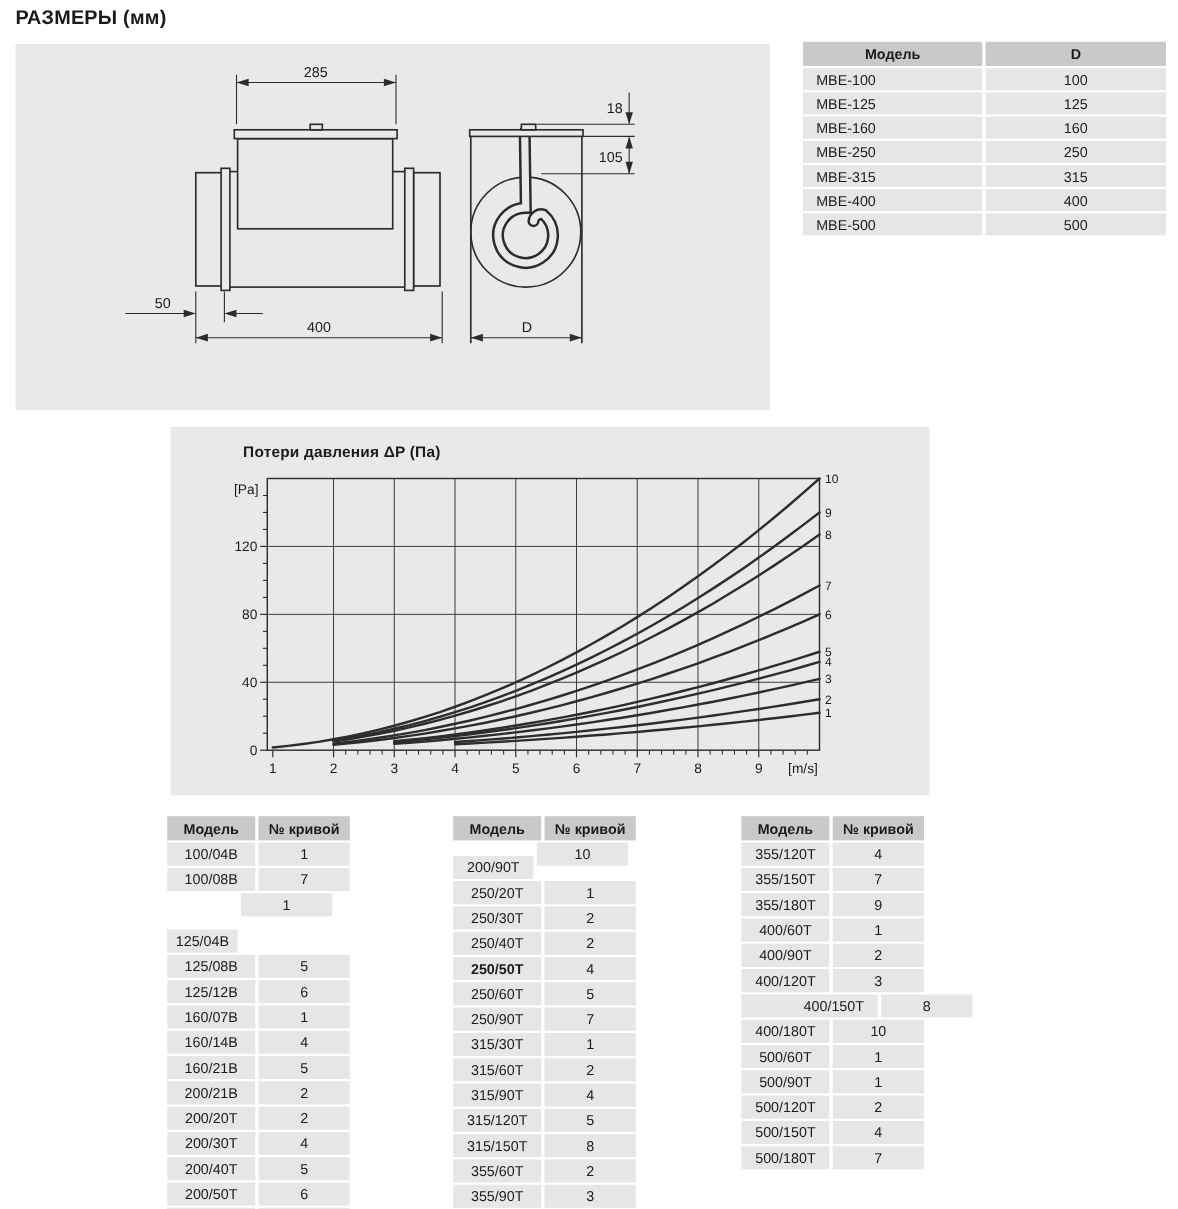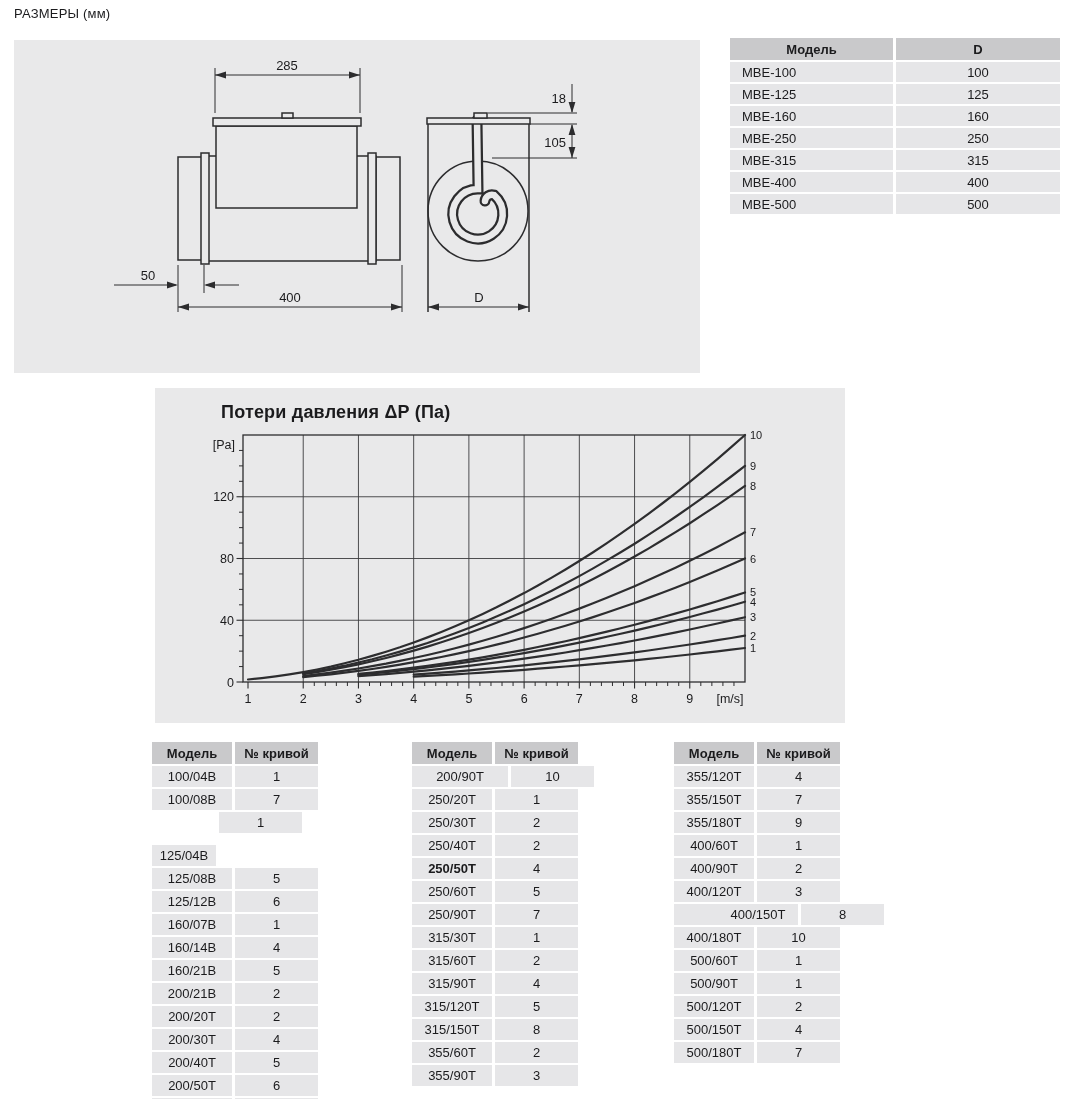--- a/index.html
+++ b/index.html
@@ -1,30 +1,30 @@
 <!DOCTYPE html>
 <html><head>
 <meta charset="utf-8">
 <style>
   html,body{margin:0;padding:0;background:#ffffff;}
   body{font-family:"Liberation Sans",sans-serif;color:#1b1b1d;-webkit-font-smoothing:antialiased;}
   #page{position:relative;width:1071px;height:1099px;background:#ffffff;overflow:hidden;}
   .panel{position:absolute;background:#e9e9ea;}
-  #page-title{position:absolute;left:14px;top:6px;font-size:13px;font-weight:normal;letter-spacing:.2px;}
+  #page-title{position:absolute;left:14px;top:6px;font-size:18px;font-weight:bold;letter-spacing:.2px;}
   
   .dtable{position:absolute;font-size:13px;}
   .trow{display:flex;gap:3px;margin-top:2px;}
   .trow:first-child{margin-top:0;}
   .cell{background:#e6e6e8;display:flex;align-items:center;justify-content:center;height:21px;}
   .hcell{background:#c9c9cb;font-weight:bold;height:22px;}
   .cell.left{justify-content:flex-start;padding-left:12px;box-sizing:border-box;}
   .toptable .cell{height:20px;}
   .toptable .hcell{height:22px;}
   
-  #chart-title{position:absolute;left:66px;top:14px;font-size:18px;font-weight:bold;letter-spacing:.2px;}
+  #chart-title{position:absolute;left:66px;top:14px;font-size:14px;font-weight:bold;letter-spacing:.2px;}
   svg text{font-family:"Liberation Sans",sans-serif;fill:#1b1b1d;}
 </style>
 </head>
 <body>
 
 <div id="page">
 
   <div id="page-title">РАЗМЕРЫ (мм)</div>
 
   <div class="panel" style="left:14px;top:40px;width:686px;height:333px;">
@@ -306,21 +306,21 @@
         <div class="cell" style="width: 80px;">200/60Т</div>
         <div class="cell" style="width: 83px;">7</div>
       </div>
     </div>
   <div class="dtable" style="left:412px;top:742px;">
       <div class="trow">
         <div class="cell hcell" style="width: 80px;">Модель</div>
         <div class="cell hcell" style="width: 83px;">№ кривой</div>
       </div>
       <div class="trow">
-        <div class="cell" style="width: 96px;">200/90Т</div>
+        <div class="cell" style="width: 73px; margin-top: 12px;">200/90Т</div>
         <div class="cell" style="width: 83px;">10</div>
       </div>
       <div class="trow">
         <div class="cell" style="width: 80px;">250/20Т</div>
         <div class="cell" style="width: 83px;">1</div>
       </div>
       <div class="trow">
         <div class="cell" style="width: 80px;">250/30Т</div>
         <div class="cell" style="width: 83px;">2</div>
       </div>

